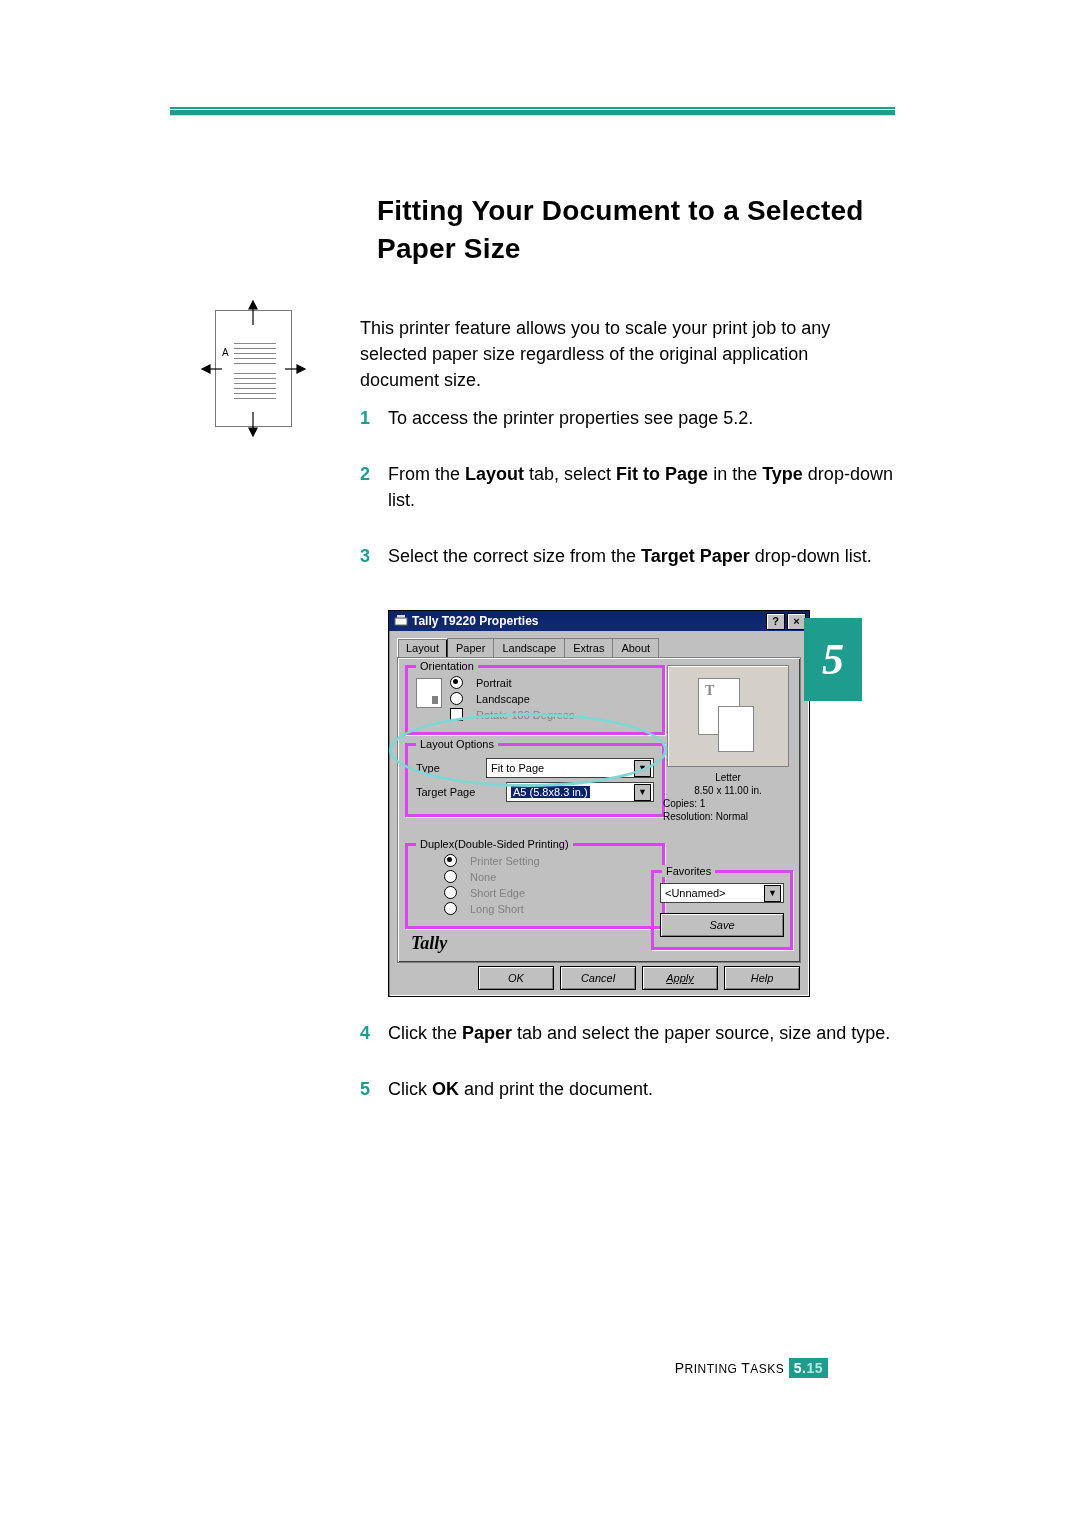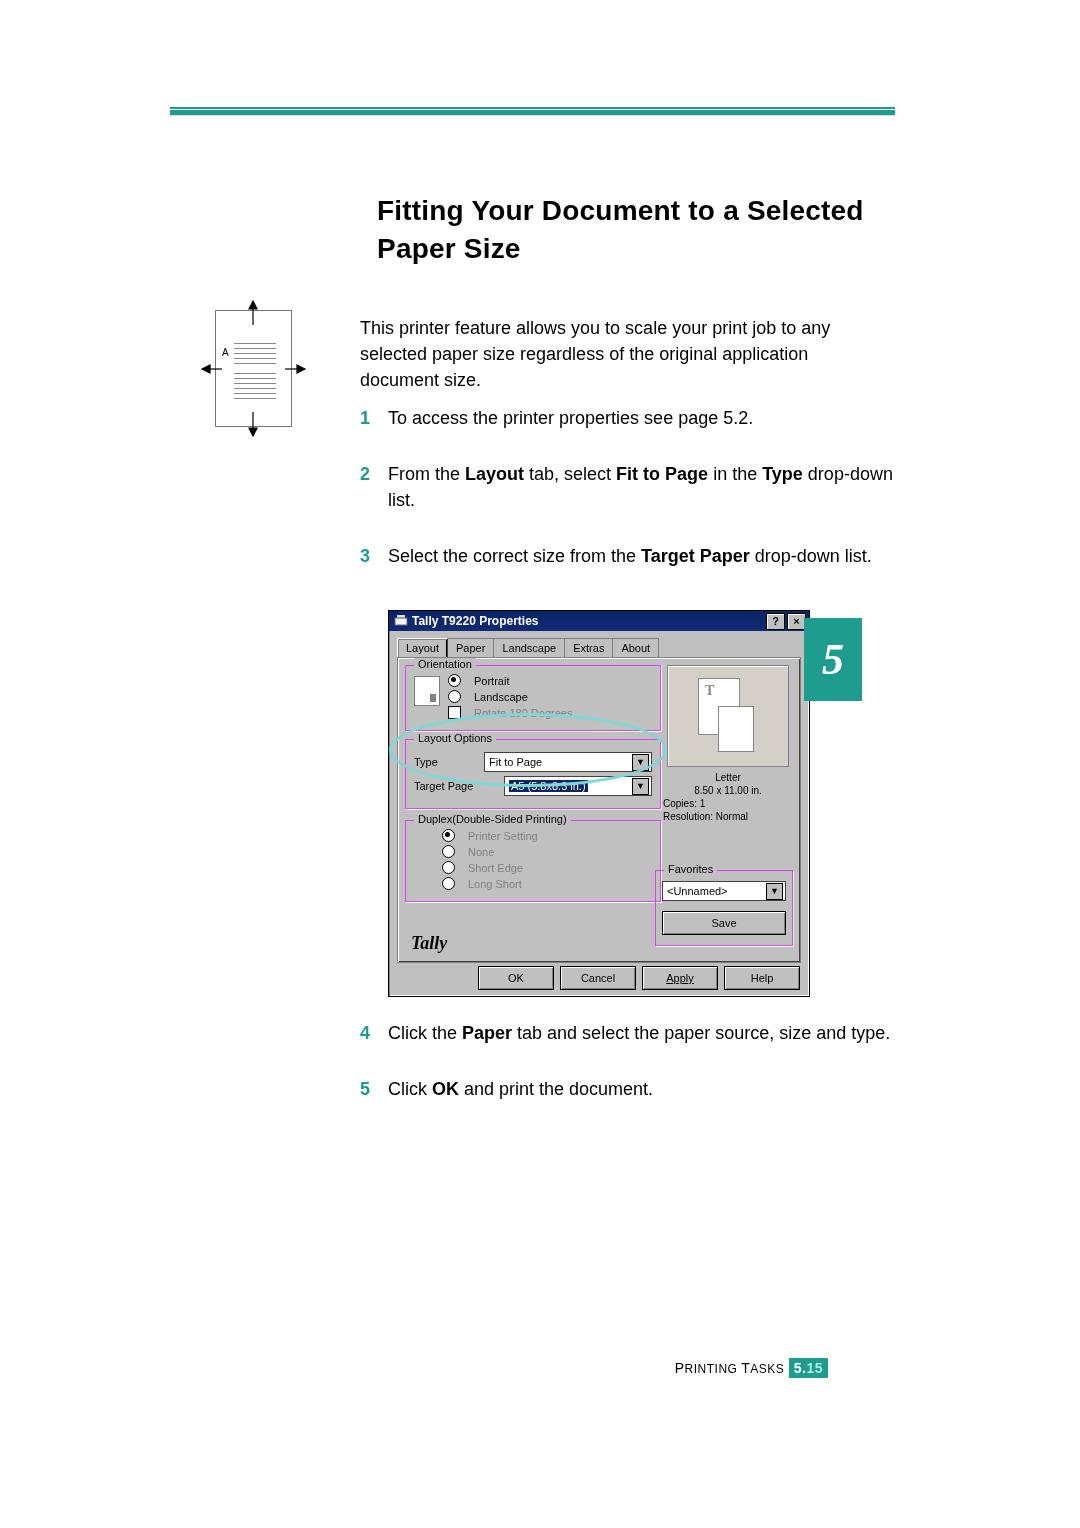--- a/index.html
+++ b/index.html
@@ -211,21 +211,21 @@
     margin: 0 8px 6px 8px;
     border: 1px solid #808080;
     background: #c0c0c0;
     padding: 7px;
     height: 290px;
     box-shadow: 1px 1px 0 #fff inset, -1px -1px 0 #404040 inset;
     position: relative;
   }
 
   .group {
-    border: 1px solid #d946ef;
+    border: 3px solid #d946ef;
     box-shadow: 1px 1px 0 #fff;
     padding: 8px;
     position: relative;
     margin-bottom: 8px;
   }
   .group-title {
     position: absolute;
     top: -8px;
     left: 8px;
     background: #c0c0c0;
@@ -289,33 +289,33 @@
     position:absolute; left:30px; top:12px; width:40px; height:55px; background:#fff; border:1px solid #888;
   }
   .preview-pane .pg-sheet::before{
     content:"T"; position:absolute; left:6px; top:4px; font-family:Georgia,serif; font-weight:bold; color:#888; font-size:14px;
   }
   .preview-pane .pg-sheet2{
     position:absolute; left:50px; top:40px; width:34px;height:44px;background:#fff;border:1px solid #888;
   }
   .preview-caption{ font-size:10px; line-height:1.3; margin-top:4px;}
 
-  .duplex-group { width:238px; margin-top: 11px;}
+  .duplex-group { width:238px; margin-top: 26px;}
   .duplex-group .radio-row{ margin-left: 28px; }
 
   .favorites-group{
     position: absolute;
     right: 7px;
     top: 212px;
     width: 124px;
     padding: 10px 6px;
   }
   .win-button{
     height:22px; background:#c0c0c0; border:1px solid #000; box-shadow:1px 1px 0 #fff inset,-1px -1px 0 #808080 inset;
-    display:flex;align-items:center;justify-content:center; font-size:11px;
+    display:flex;align-items:center;justify-content:center; font-size:11px;font-style:italic;
   }
 
   .brand{
     position:absolute; left:13px; bottom:8px; font-family:Georgia,'Times New Roman',serif;
     font-weight:bold; font-style:italic; font-size:18px;
   }
 
   .dialog-buttons{
     position:absolute; left:0; right:0; bottom:6px; display:flex; justify-content:flex-end; gap:6px; padding:0 9px;
   }

